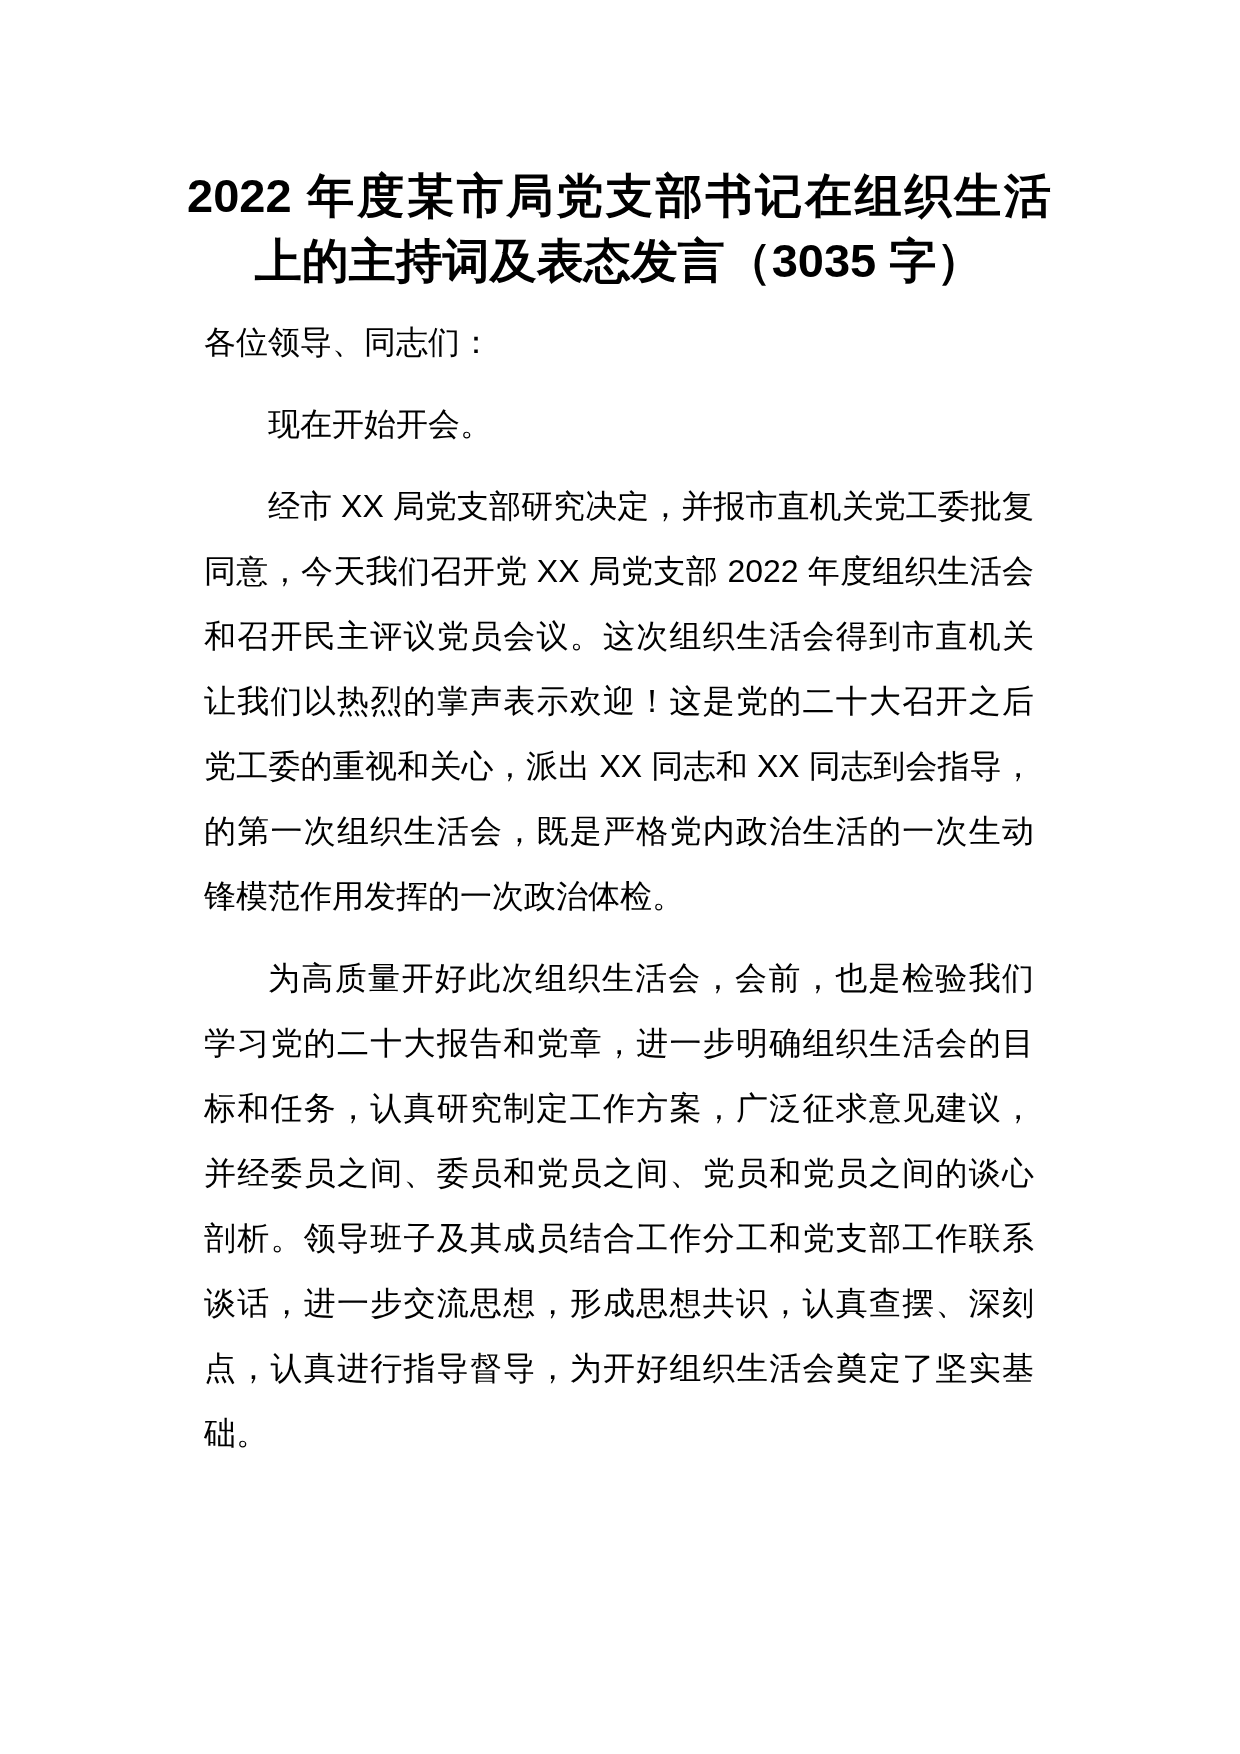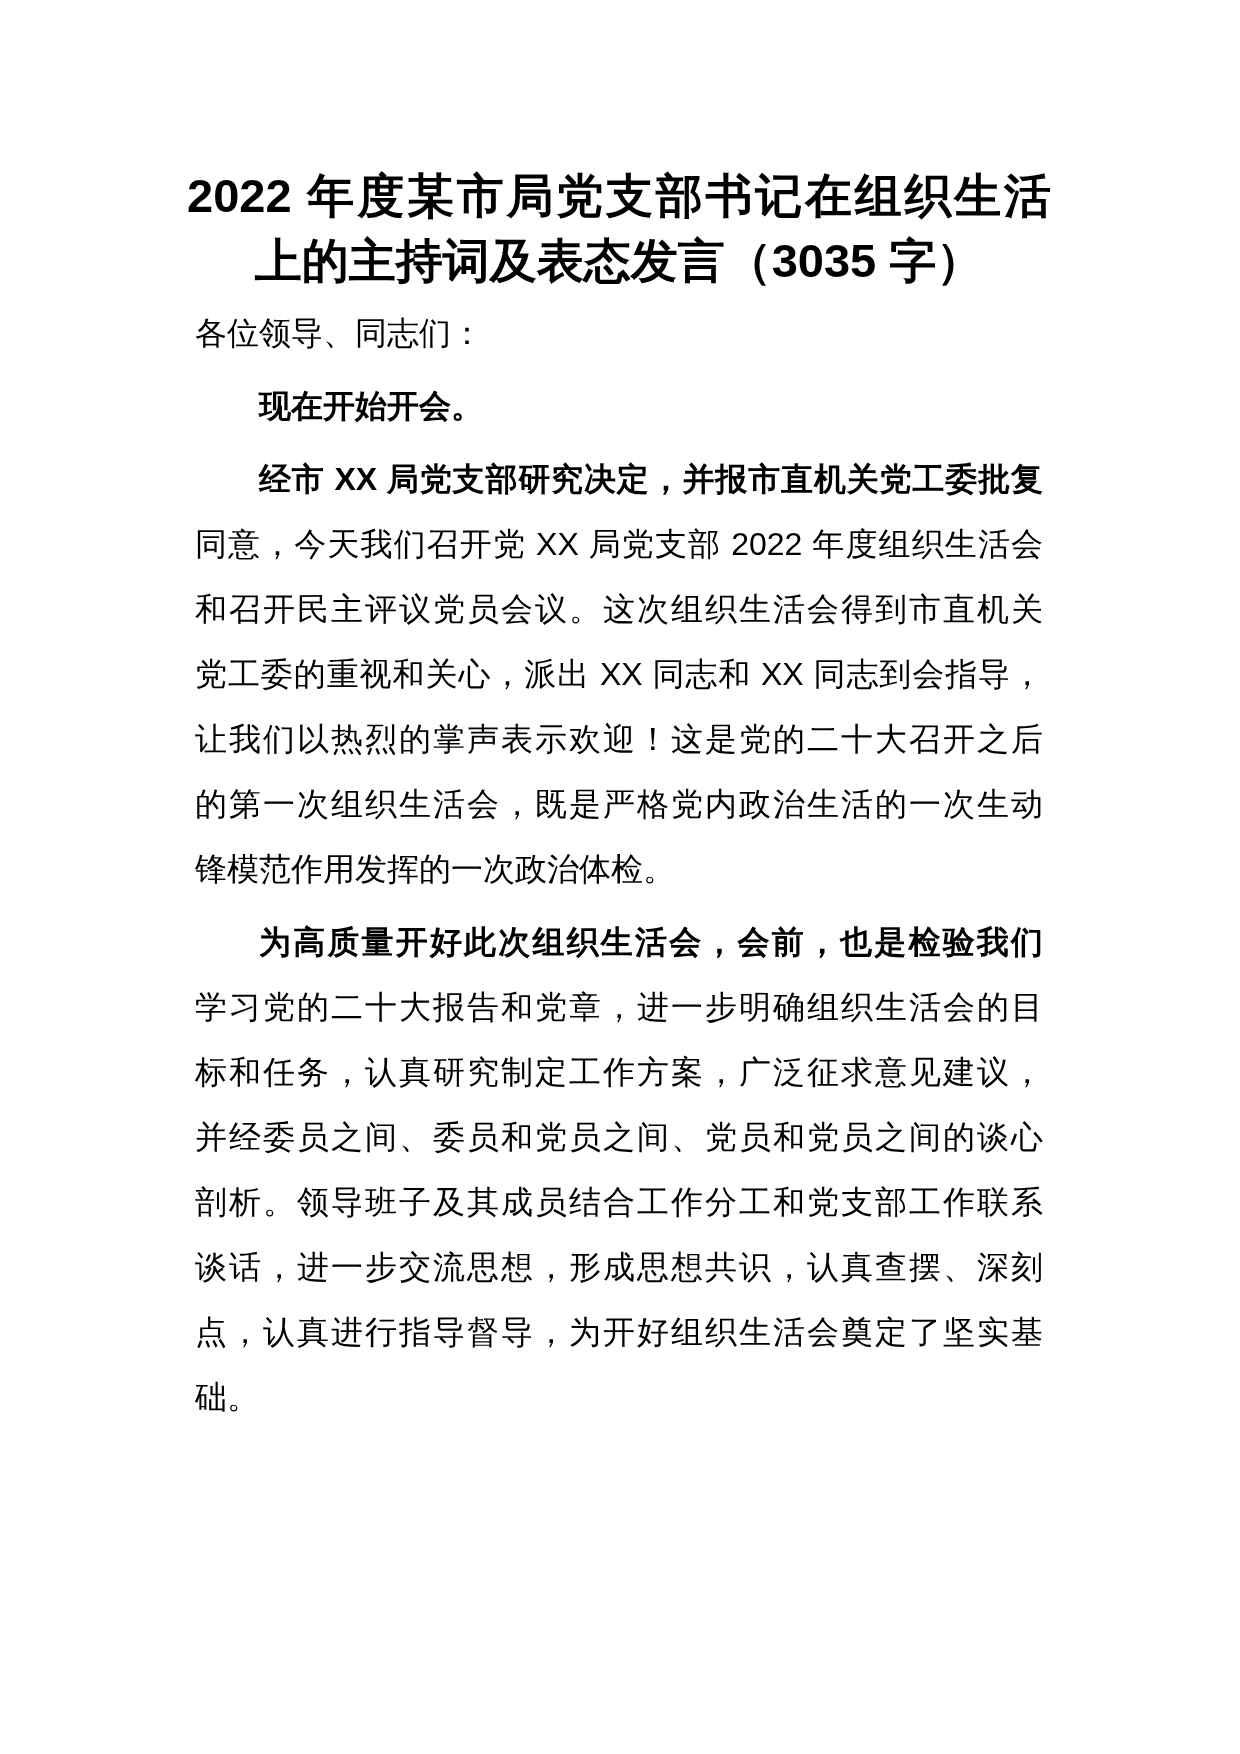--- a/index.html
+++ b/index.html
@@ -30,36 +30,35 @@
     letter-spacing: 0;
   }
   .title-line.justify-full {
     text-align: justify;
     text-align-last: justify;
   }
   .title-line.title-last {
     text-align: center;
   }
   .paragraph {
-    margin: 8px;
+    margin: 17px;
   }
   .line {
     font-size: 32px;
     line-height: 65px;
     height: 65px;
     overflow: hidden;
     text-align: justify;
     text-align-last: justify;
   }
   .line.last {
     text-align-last: left;
   }
   .line.indent {
     text-indent: 2em;
-    font-weight: bold;
   }
 </style>
 </head>
 <body>
 
 <div class="page">
   <div class="title-block">
     <div class="title-line justify-full">2022 年度某市局党支部书记在组织生活会</div>
     <div class="title-line title-last">上的主持词及表态发言（3035 字）</div>
   </div>
@@ -67,22 +66,22 @@
       <div class="paragraph">
         <div class="line last">各位领导、同志们：</div>
       </div>
       <div class="paragraph">
         <div class="line last indent">现在开始开会。</div>
       </div>
       <div class="paragraph">
         <div class="line indent">经市 XX 局党支部研究决定，并报市直机关党工委批复</div>
         <div class="line">同意，今天我们召开党 XX 局党支部 2022 年度组织生活会</div>
         <div class="line">和召开民主评议党员会议。这次组织生活会得到市直机关</div>
+        <div class="line">让我们以热烈的掌声表示欢迎！这是党的二十大召开之后</div>
         <div class="line">党工委的重视和关心，派出 XX 同志和 XX 同志到会指导，</div>
-        <div class="line">让我们以热烈的掌声表示欢迎！这是党的二十大召开之后</div>
         <div class="line">的第一次组织生活会，既是严格党内政治生活的一次生动</div>
         <div class="line last">锋模范作用发挥的一次政治体检。</div>
       </div>
       <div class="paragraph">
         <div class="line indent">为高质量开好此次组织生活会，会前，也是检验我们</div>
         <div class="line">学习党的二十大报告和党章，进一步明确组织生活会的目</div>
         <div class="line">标和任务，认真研究制定工作方案，广泛征求意见建议，</div>
         <div class="line">并经委员之间、委员和党员之间、党员和党员之间的谈心</div>
         <div class="line">剖析。领导班子及其成员结合工作分工和党支部工作联系</div>
         <div class="line">谈话，进一步交流思想，形成思想共识，认真查摆、深刻</div>

